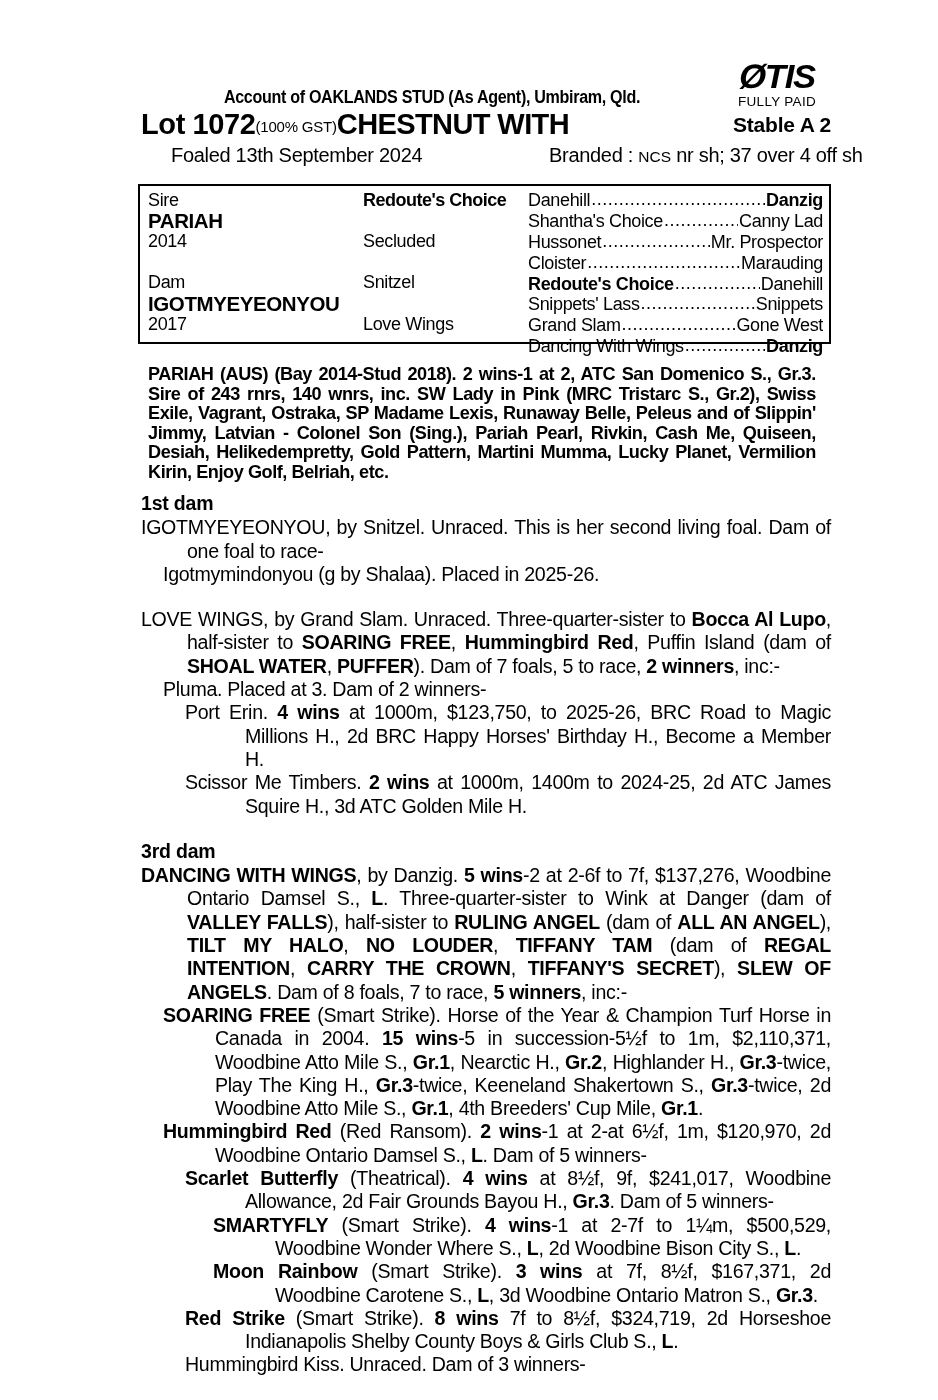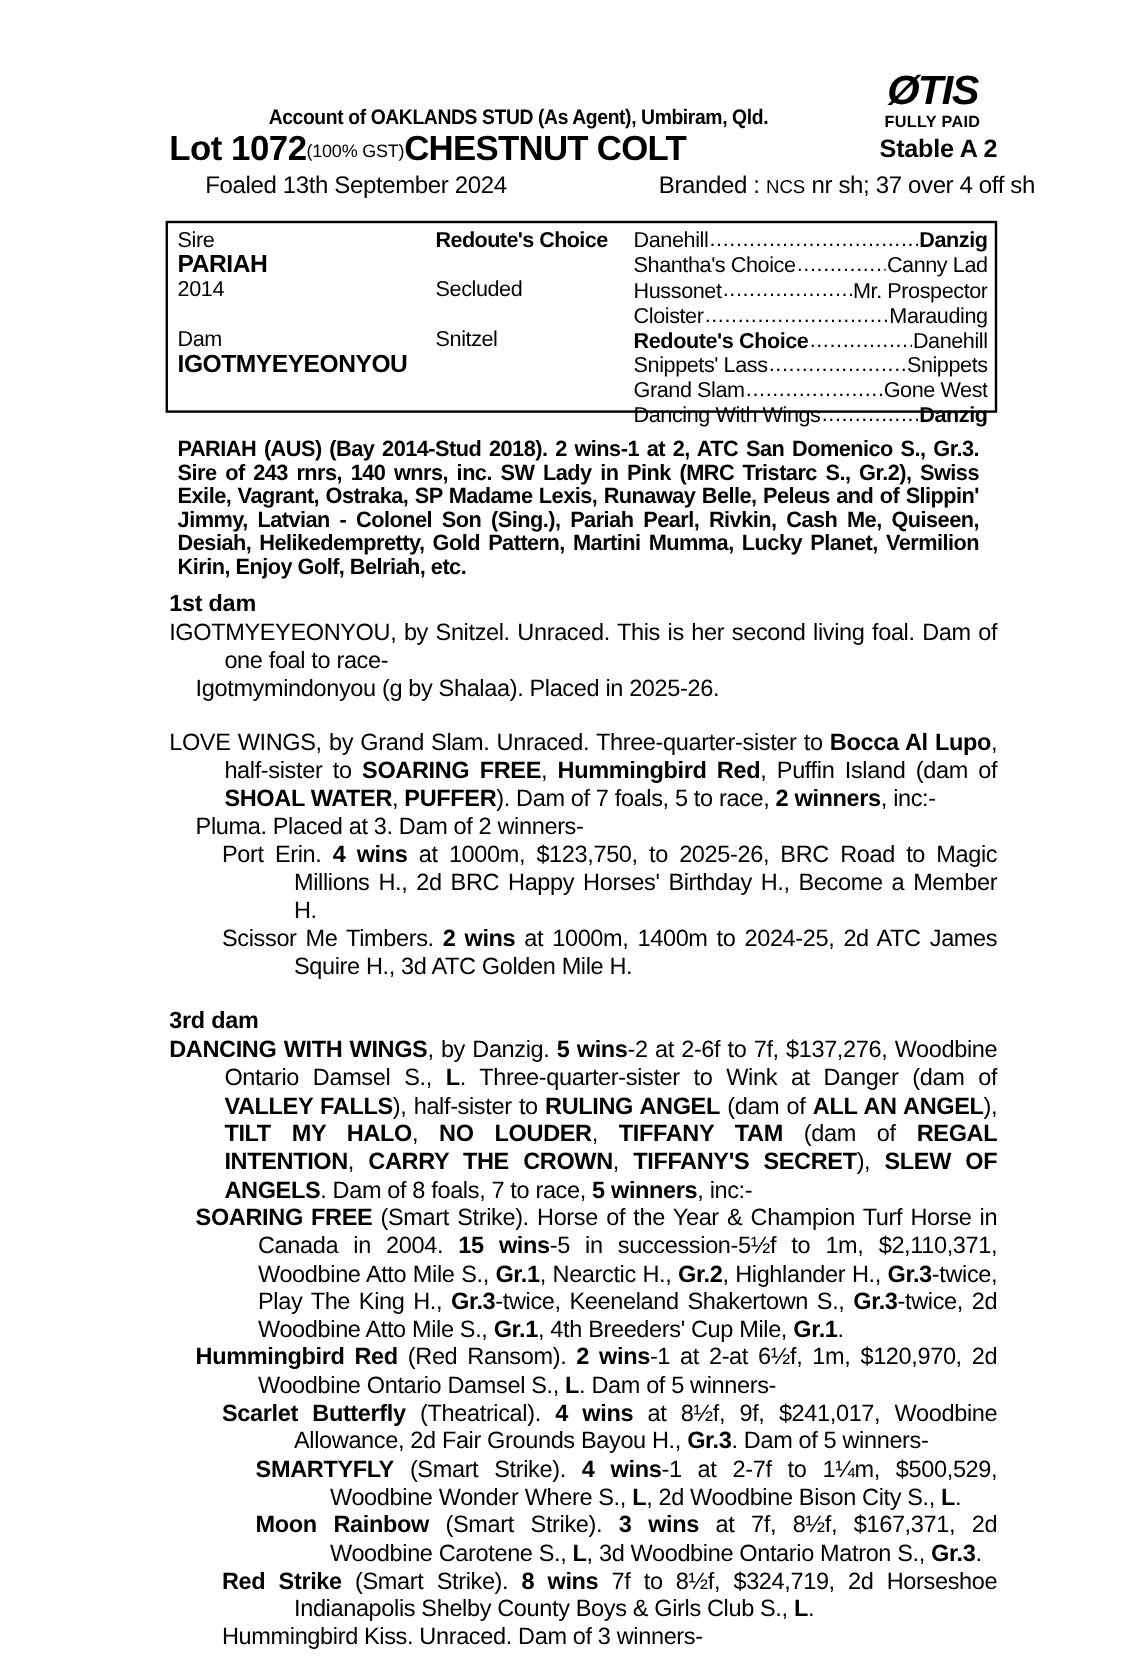--- a/index.html
+++ b/index.html
@@ -61,21 +61,21 @@
     transform: scaleX(1.02);
     display: block;
   }
   .logo-mark .oslash {
     font-style: italic;
     display: inline-block;
     transform: skewX(-2deg);
   }
   .logo-sub {
     display: block;
-    font-weight: bold;
+    font-weight: normal;
     font-size: 13.5px;
     letter-spacing: 0.3px;
     margin-top: 2px;
   }
 
   .lot-row {
     position: relative;
     height: 34px;
     white-space: nowrap;
   }
@@ -249,21 +249,21 @@
       <div class="account-line">Account of OAKLANDS STUD (As Agent), Umbiram, Qld.</div>
       <div class="logo">
         <span class="logo-mark">
           <span class="oslash">Ø</span><span>TIS</span>
         </span>
         <span class="logo-sub">FULLY PAID</span>
       </div>
     </div>
 
     <div class="lot-row">
-      <span class="lot-no">Lot 1072</span><span class="gst">(100% GST)</span><span class="colour-sex">CHESTNUT COLT</span>
+      <span class="lot-no">Lot 1072</span><span class="gst">(100% GST)</span><span class="colour-sex">CHESTNUT WITH</span>
       <span class="stable">Stable A 2</span>
     </div>
 
     <div class="foaled-row">
       <span>Foaled 13th September 2024</span>
       <span class="branded"><span>Branded : </span><span class="smallcaps">NCS</span><span> nr sh; 37 over 4 off sh</span></span>
     </div>
   </div>
 
   <div class="ped-table">
@@ -283,20 +283,24 @@
         </div>
         <div class="p-line"></div>
 
         <div class="p-line">
           <span class="p-label">Dam</span>
           <span class="p-mid">Snitzel</span>
         </div>
         <div class="p-line tall">
           <span class="p-label p-name-big">IGOTMYEYEONYOU</span>
         </div>
+        <div class="p-line">
+          <span class="p-label">2017</span>
+          <span class="p-mid">Love Wings</span>
+        </div>
       </div>
 
       <div class="ped-right">
         <div class="lead-row">
           <span class="ln">Danehill</span>
           <span class="dots">........................................................</span>
           <span class="rn bold">Danzig</span>
         </div>
         <div class="lead-row">
           <span class="ln">Shantha's Choice</span>

